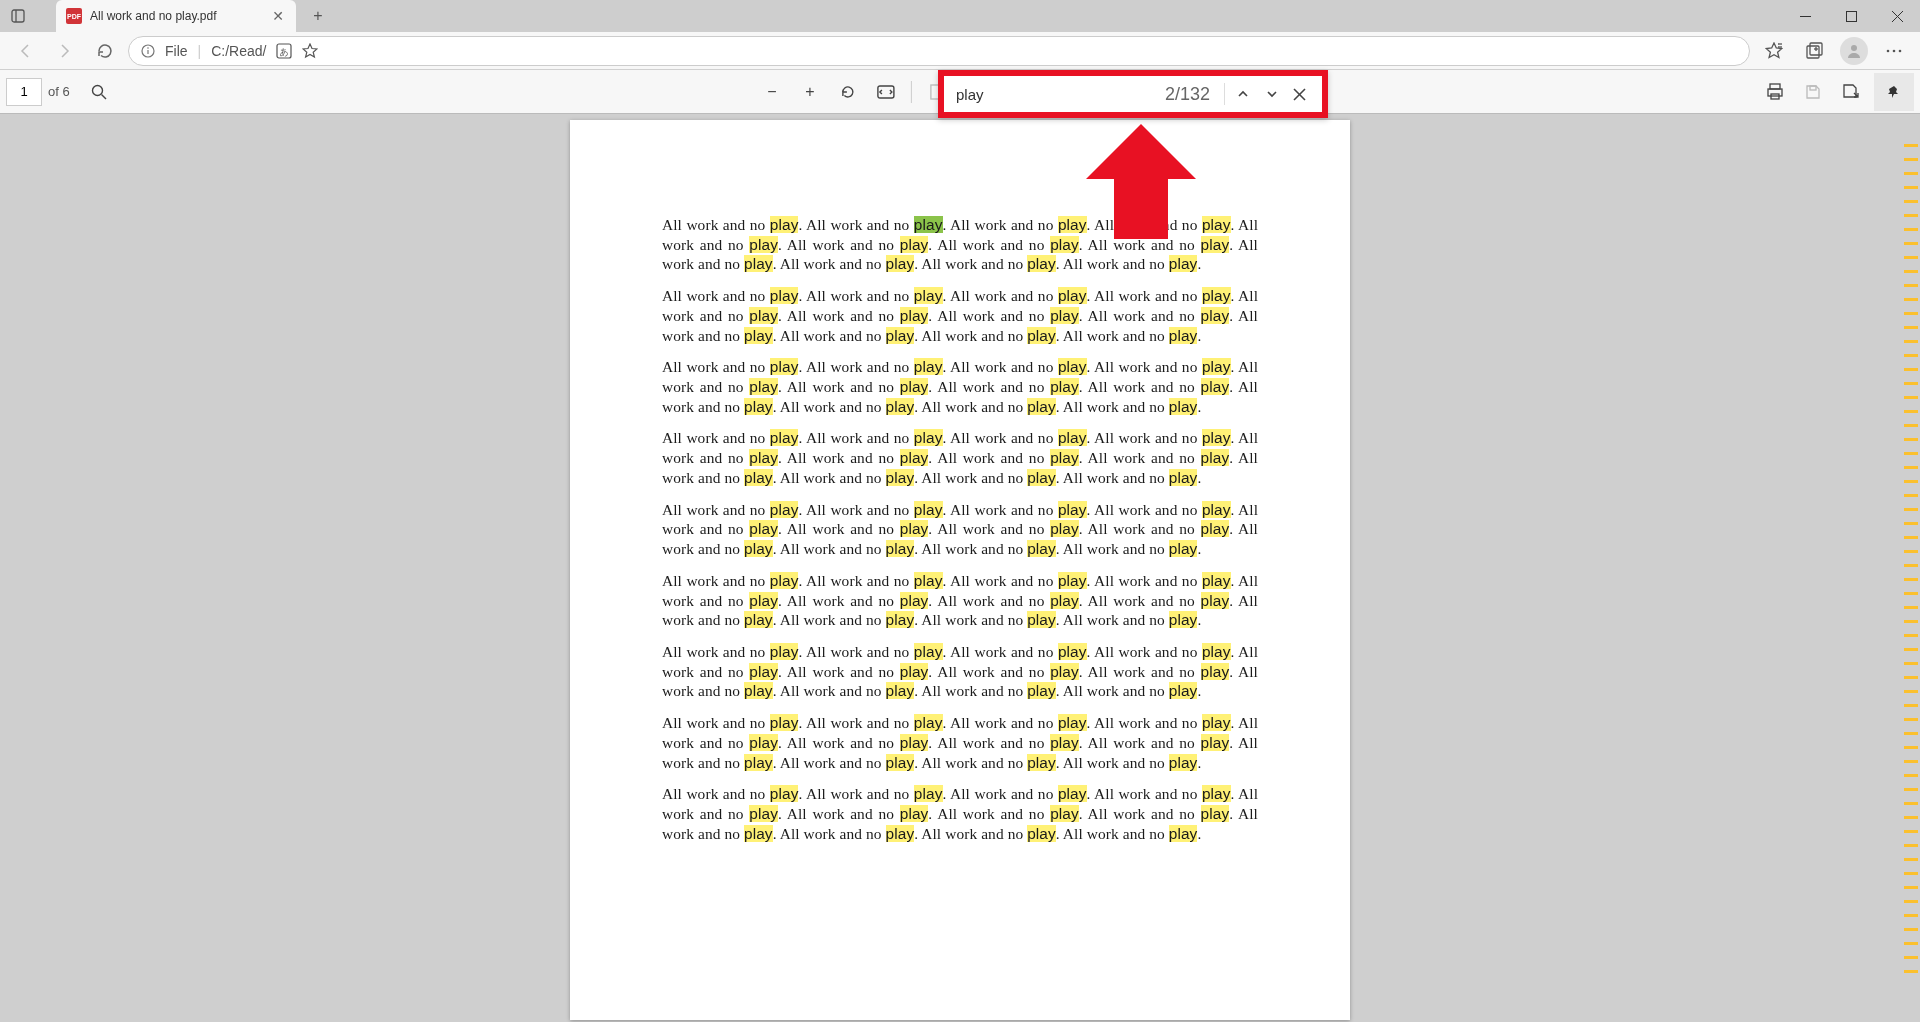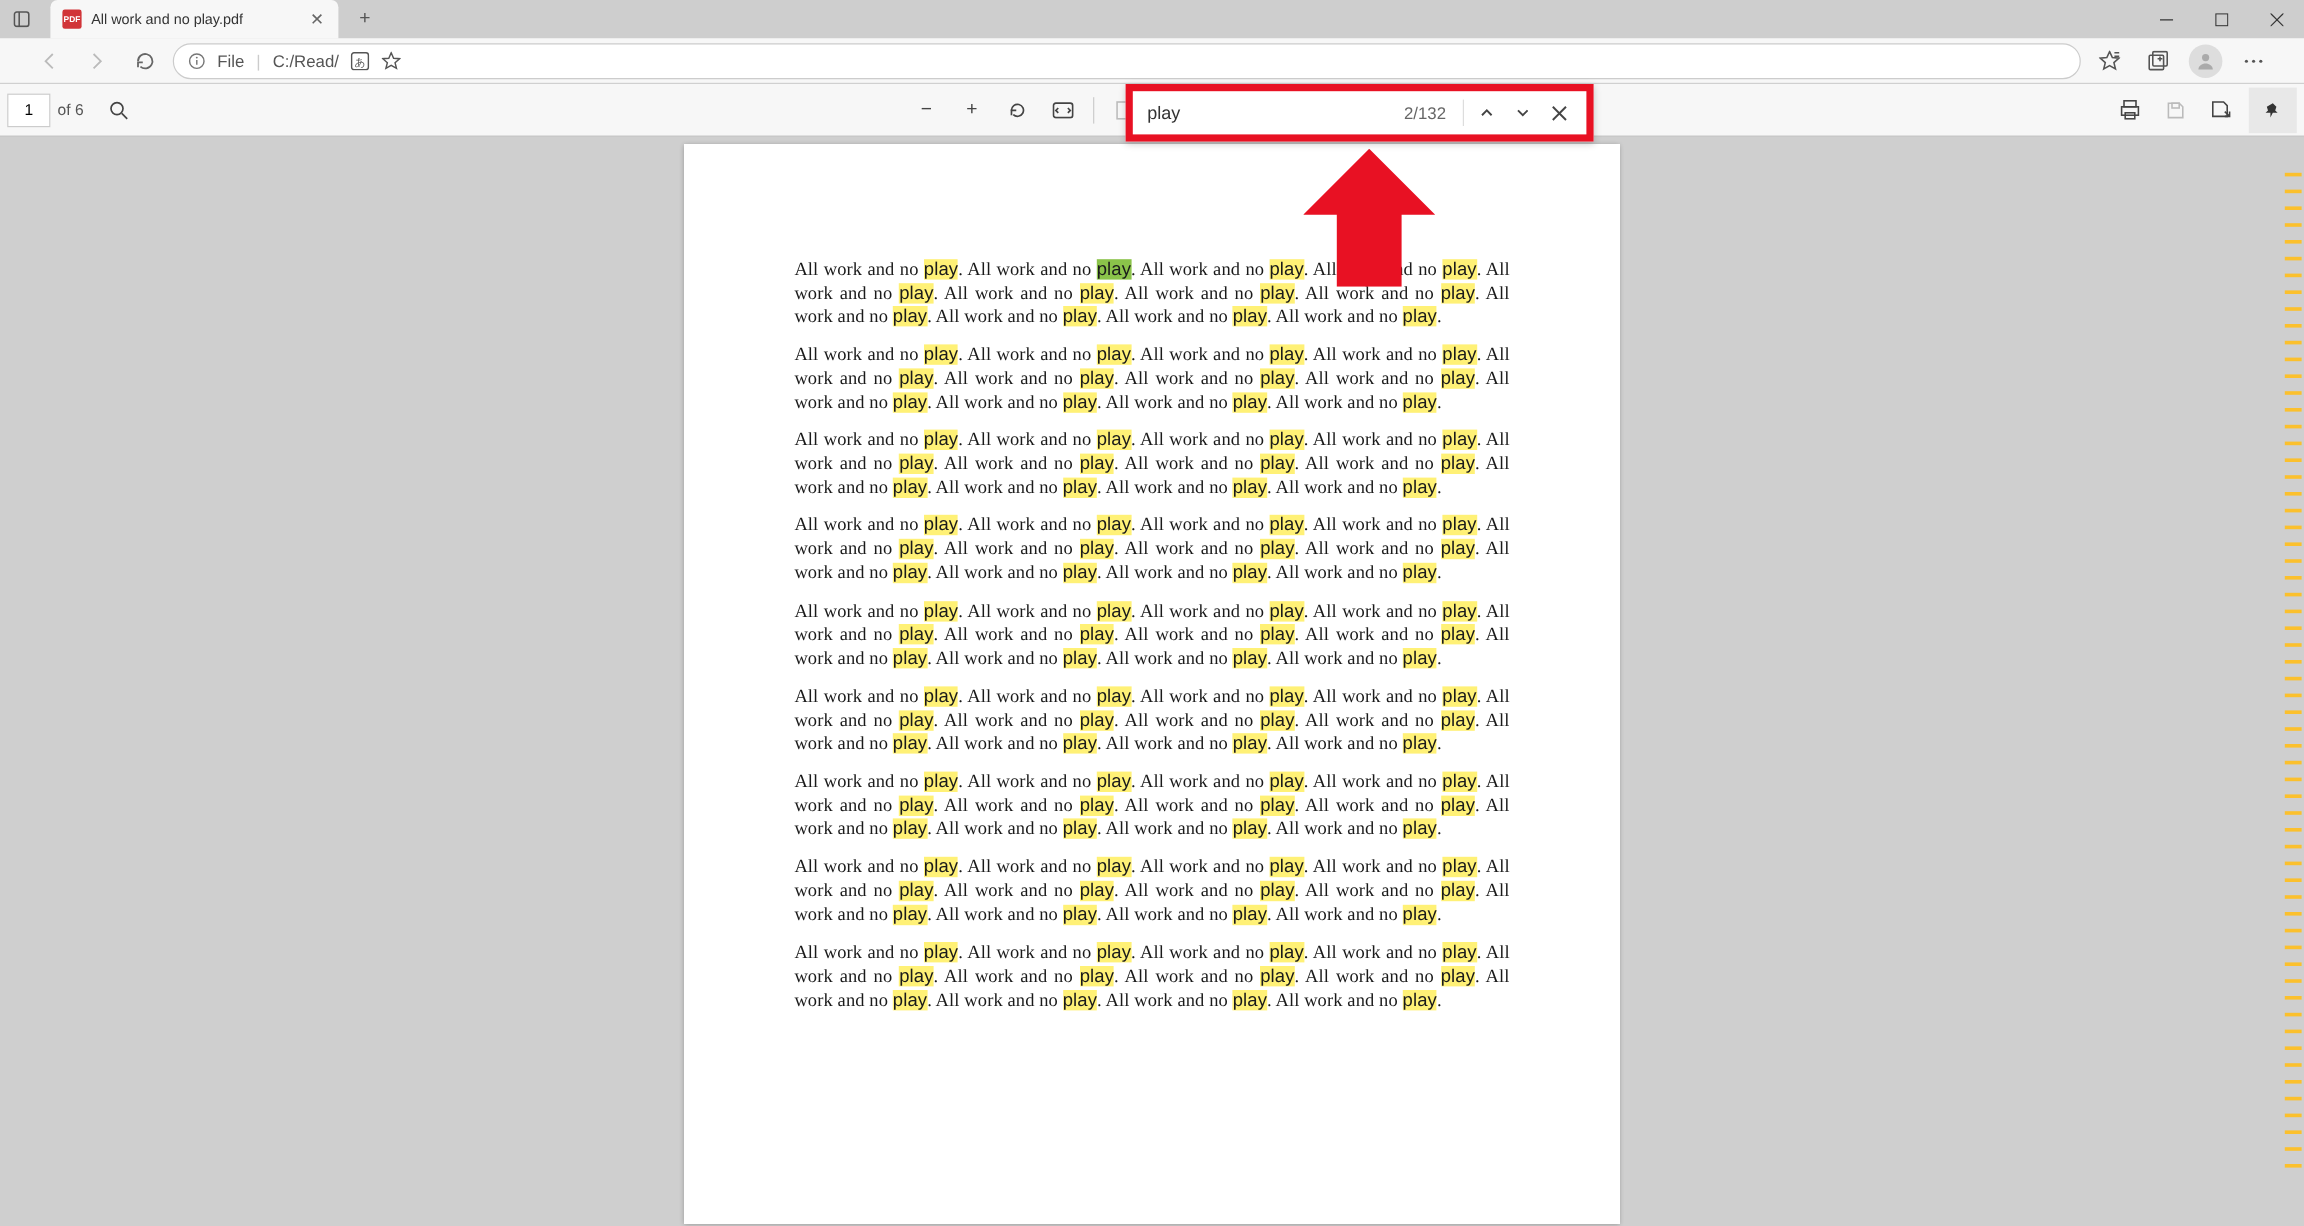--- a/index.html
+++ b/index.html
@@ -1,30 +1,30 @@
 <!DOCTYPE html>
 <html><head>
 <meta charset="utf-8">
 <style>
 * { margin: 0; padding: 0; box-sizing: border-box; font-family: 'Segoe UI', Arial, sans-serif; }
 body { background: #e8e8e8; width: 1920px; height: 1022px; overflow: hidden; position: relative; }
 
 
 .titlebar { height: 32px; background: #cecece; display: flex; align-items: center; }
 .tab-btn { width: 36px; height: 32px; display: flex; align-items: center; justify-content: center; }
-.tab { height: 32px; background: #f7f7f7; border-radius: 6px 6px 0 0; display: flex; align-items: center; padding: 0 12px 0 10px; margin-left: 6px; min-width: 240px; gap: 8px; }
+.tab { height: 32px; background: #f7f7f7; border-radius: 6px 6px 0 0; display: flex; align-items: center; padding: 0 12px 0 10px; margin-left: 20px; min-width: 240px; gap: 8px; }
 .pdf-badge { width: 16px; height: 16px; background: #d13438; color: #fff; font-size: 7px; font-weight: bold; display: flex; align-items: center; justify-content: center; border-radius: 2px; }
 .tab-title { font-size: 12px; color: #333; flex: 1; }
 .tab-close { font-size: 14px; color: #666; }
 .new-tab { width: 32px; display: flex; align-items: center; justify-content: center; font-size: 16px; color: #555; margin-left: 6px; }
 .win-controls { margin-left: auto; display: flex; }
 .win-btn { width: 46px; height: 32px; display: flex; align-items: center; justify-content: center; font-size: 12px; color: #333; }
 
 
-.addrbar { height: 38px; background: #f7f7f7; display: flex; align-items: center; padding: 0 24px; gap: 6px; border-bottom: 1px solid #d0d0d0; }
+.addrbar { height: 38px; background: #f7f7f7; display: flex; align-items: center; padding: 0 8px; gap: 6px; border-bottom: 1px solid #d0d0d0; }
 .nav-ico { width: 34px; height: 34px; display: flex; align-items: center; justify-content: center; color: #666; }
 .nav-ico.disabled { color: #bbb; }
 .url-box { flex: 1; height: 30px; background: #fff; border: 1px solid #ccc; border-radius: 15px; display: flex; align-items: center; padding: 0 12px; gap: 10px; font-size: 14px; color: #555; }
 .url-box .sep { color: #ccc; }
 .url-full { flex: 1; }
 .right-icons { display: flex; gap: 4px; align-items: center; }
 .addr-ico { width: 36px; height: 34px; display: flex; align-items: center; justify-content: center; color: #555; }
 .profile { width: 28px; height: 28px; border-radius: 50%; background: #ddd; display: flex; align-items: center; justify-content: center; color: #888; font-size: 14px; }
 
 
@@ -36,21 +36,21 @@
 .tool-sep { width: 1px; height: 22px; background: #ccc; margin: 0 6px; }
 .tool-lbl { font-size: 14px; color: #444; margin-right: 12px; }
 .tool-left-fixed { display:flex; align-items:center; }
 .tool-center { position:absolute; left:50%; transform:translateX(-50%); display:flex; align-items:center; }
 .tool-right-fixed { margin-left:auto; display:flex; align-items:center; }
 .pin { width: 40px; height: 38px; background: #e8e8e8; display:flex; align-items:center; justify-content:center; margin-left: 4px;}
 
 
 .find-wrap { position: absolute; top: 70px; left: 938px; width: 390px; height: 48px; border: 6px solid #e81123; background: #fff; display: flex; align-items: center; padding: 0 8px 0 12px; z-index: 50; box-shadow: 0 2px 6px rgba(0,0,0,0.2); }
 .find-input { flex: 1; border: none; outline: none; font-size: 15px; color: #333; }
-.find-count { font-size: 14px; color: #666; margin: 0 10px; }
+.find-count { font-size: 18px; color: #666; margin: 0 10px; }
 .find-sep { width: 1px; height: 22px; background: #ddd; margin: 0 4px; }
 .find-ico { width: 30px; height: 30px; display: flex; align-items: center; justify-content: center; color: #444; }
 
 
 .red-arrow { position: absolute; top: 124px; left: 1086px; z-index: 40; }
 
 
 .viewport { position: absolute; top: 114px; left: 0; right: 0; bottom: 0; overflow: hidden; background: #cfcfcf; }
 .page { width: 780px; margin: 6px auto 0; background: #fff; box-shadow: 0 1px 4px rgba(0,0,0,0.3); padding: 95px 92px 40px 92px; min-height: 900px; }
 .para { font-family: 'Times New Roman', serif; font-size: 15.4px; line-height: 1.28; color: #1a1a1a; margin-bottom: 12px; text-align: justify; letter-spacing: 0.1px; }

